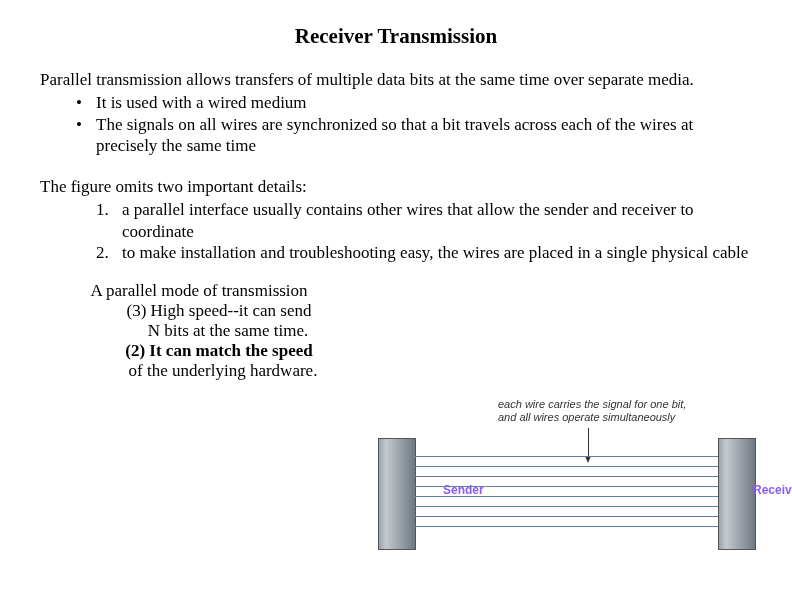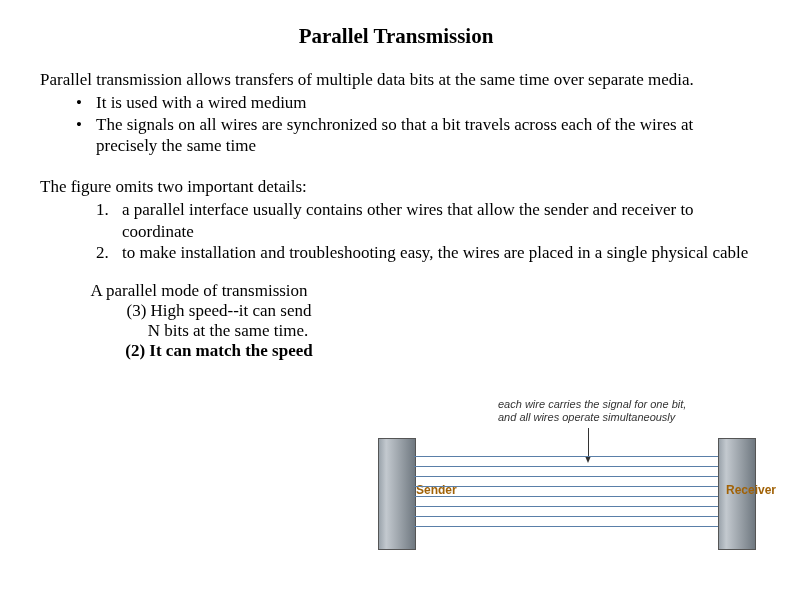--- a/index.html
+++ b/index.html
@@ -87,36 +87,37 @@
     background: linear-gradient(to right, #9aa3ab 0%, #c3c9cf 20%, #6f7880 100%);
     border: 1px solid #555;
   }
   .sender-box { left: 20px; }
   .receiver-box { left: 360px; }
   .box-label {
     position: absolute;
     font-family: Arial, sans-serif;
     font-size: 12px;
     font-weight: bold;
-    color: #a16207;
+    color: #8b5cf6;
+    padding-left: 27px;
   }
   .sender-label { left: 58px; top: 85px; }
   .receiver-label { left: 368px; top: 85px; }
   .wire {
     position: absolute;
     left: 56px;
     width: 304px;
     height: 1px;
     background: #5a7fa8;
   }
 </style>
 </head>
 <body>
 
-<div class="title">Parallel Transmission</div>
+<div class="title">Receiver Transmission</div>
 
 <div class="body-text intro">Parallel transmission allows transfers of multiple data bits at the same time over separate media.</div>
 
 <ul class="bullets body-text">
   <li>It is used with a wired medium</li>
   <li>The signals on all wires are synchronized so that a bit travels across each of the wires at precisely the same time</li>
 </ul>
 
 <div class="body-text">The figure omits two important details:</div>
 <ol class="numlist body-text">
@@ -129,20 +130,21 @@
     <span>to make installation and troubleshooting easy, the wires are placed in a single physical cable</span>
   </li>
 </ol>
 
 <div class="lower">
   <div class="left-col">
     <div class="adv-intro">A parallel mode of transmission</div>
     <div class="adv1">(3) High speed--it can send</div>
     <div class="adv1b">N bits at the same time.</div>
     <div class="adv2">(2) It can match the speed</div>
+    <div class="adv2b">of the underlying hardware.</div>
   </div>
 </div>
 
 <div class="figure">
   <div class="caption">
     <span>each wire carries the signal for one bit,</span><br>
     <span>and all wires operate simultaneously</span>
   </div>
   <div class="arrow">
     <div class="arrow-line"></div>

